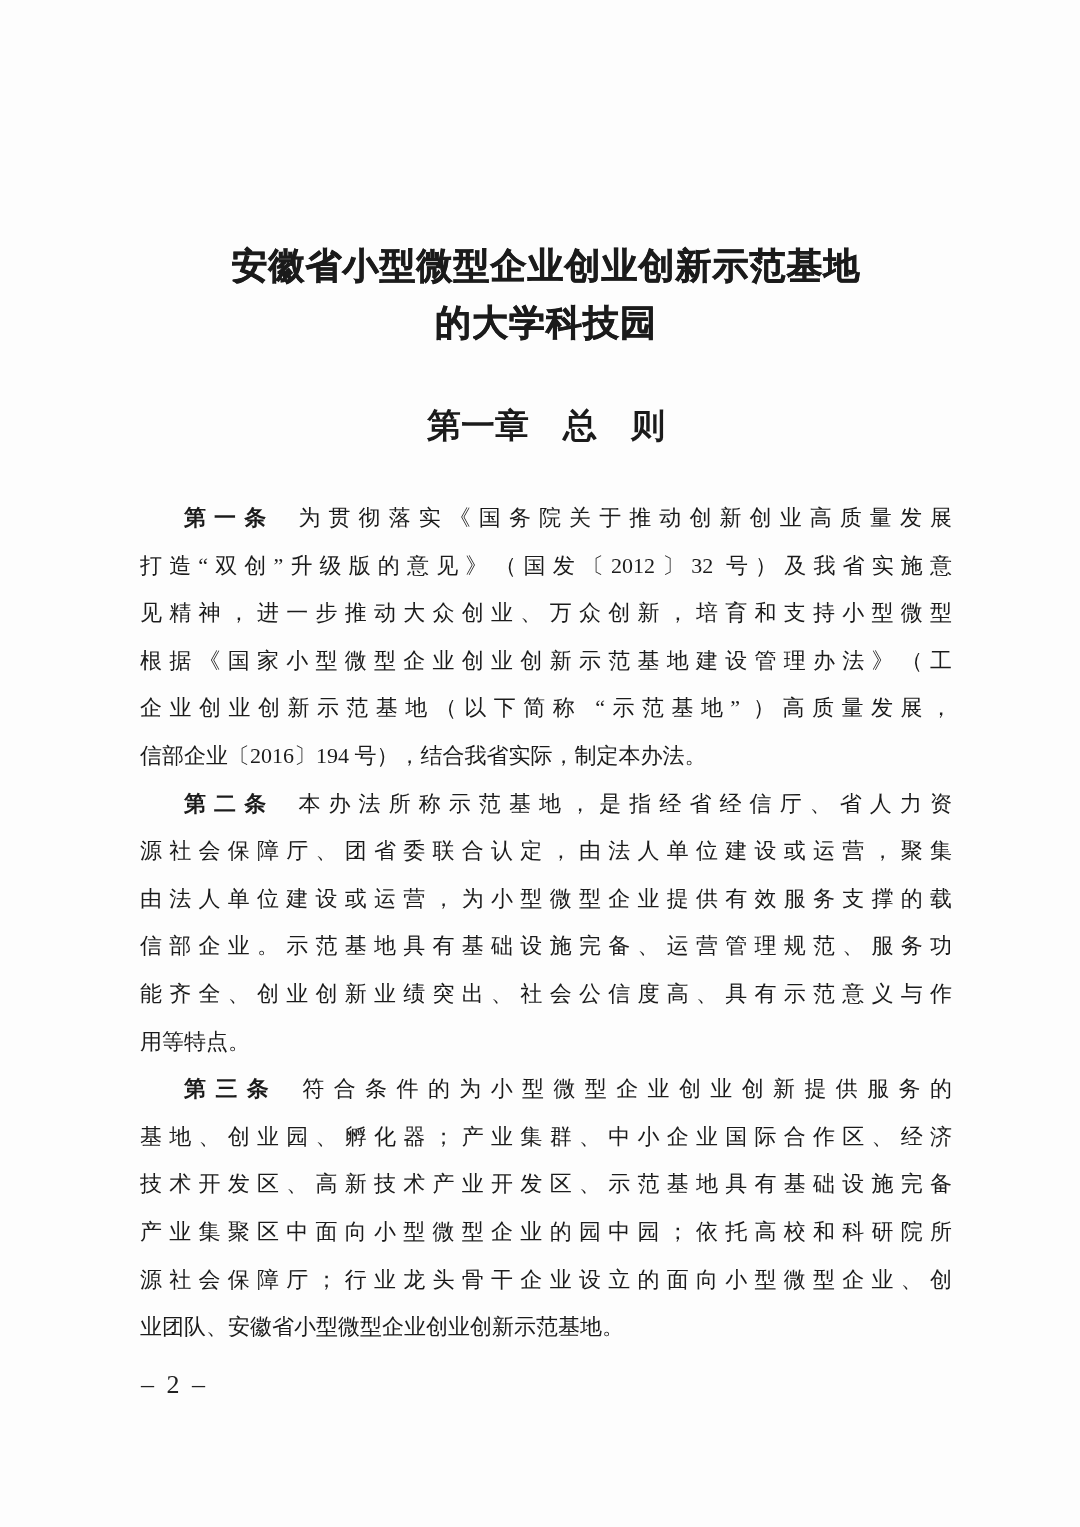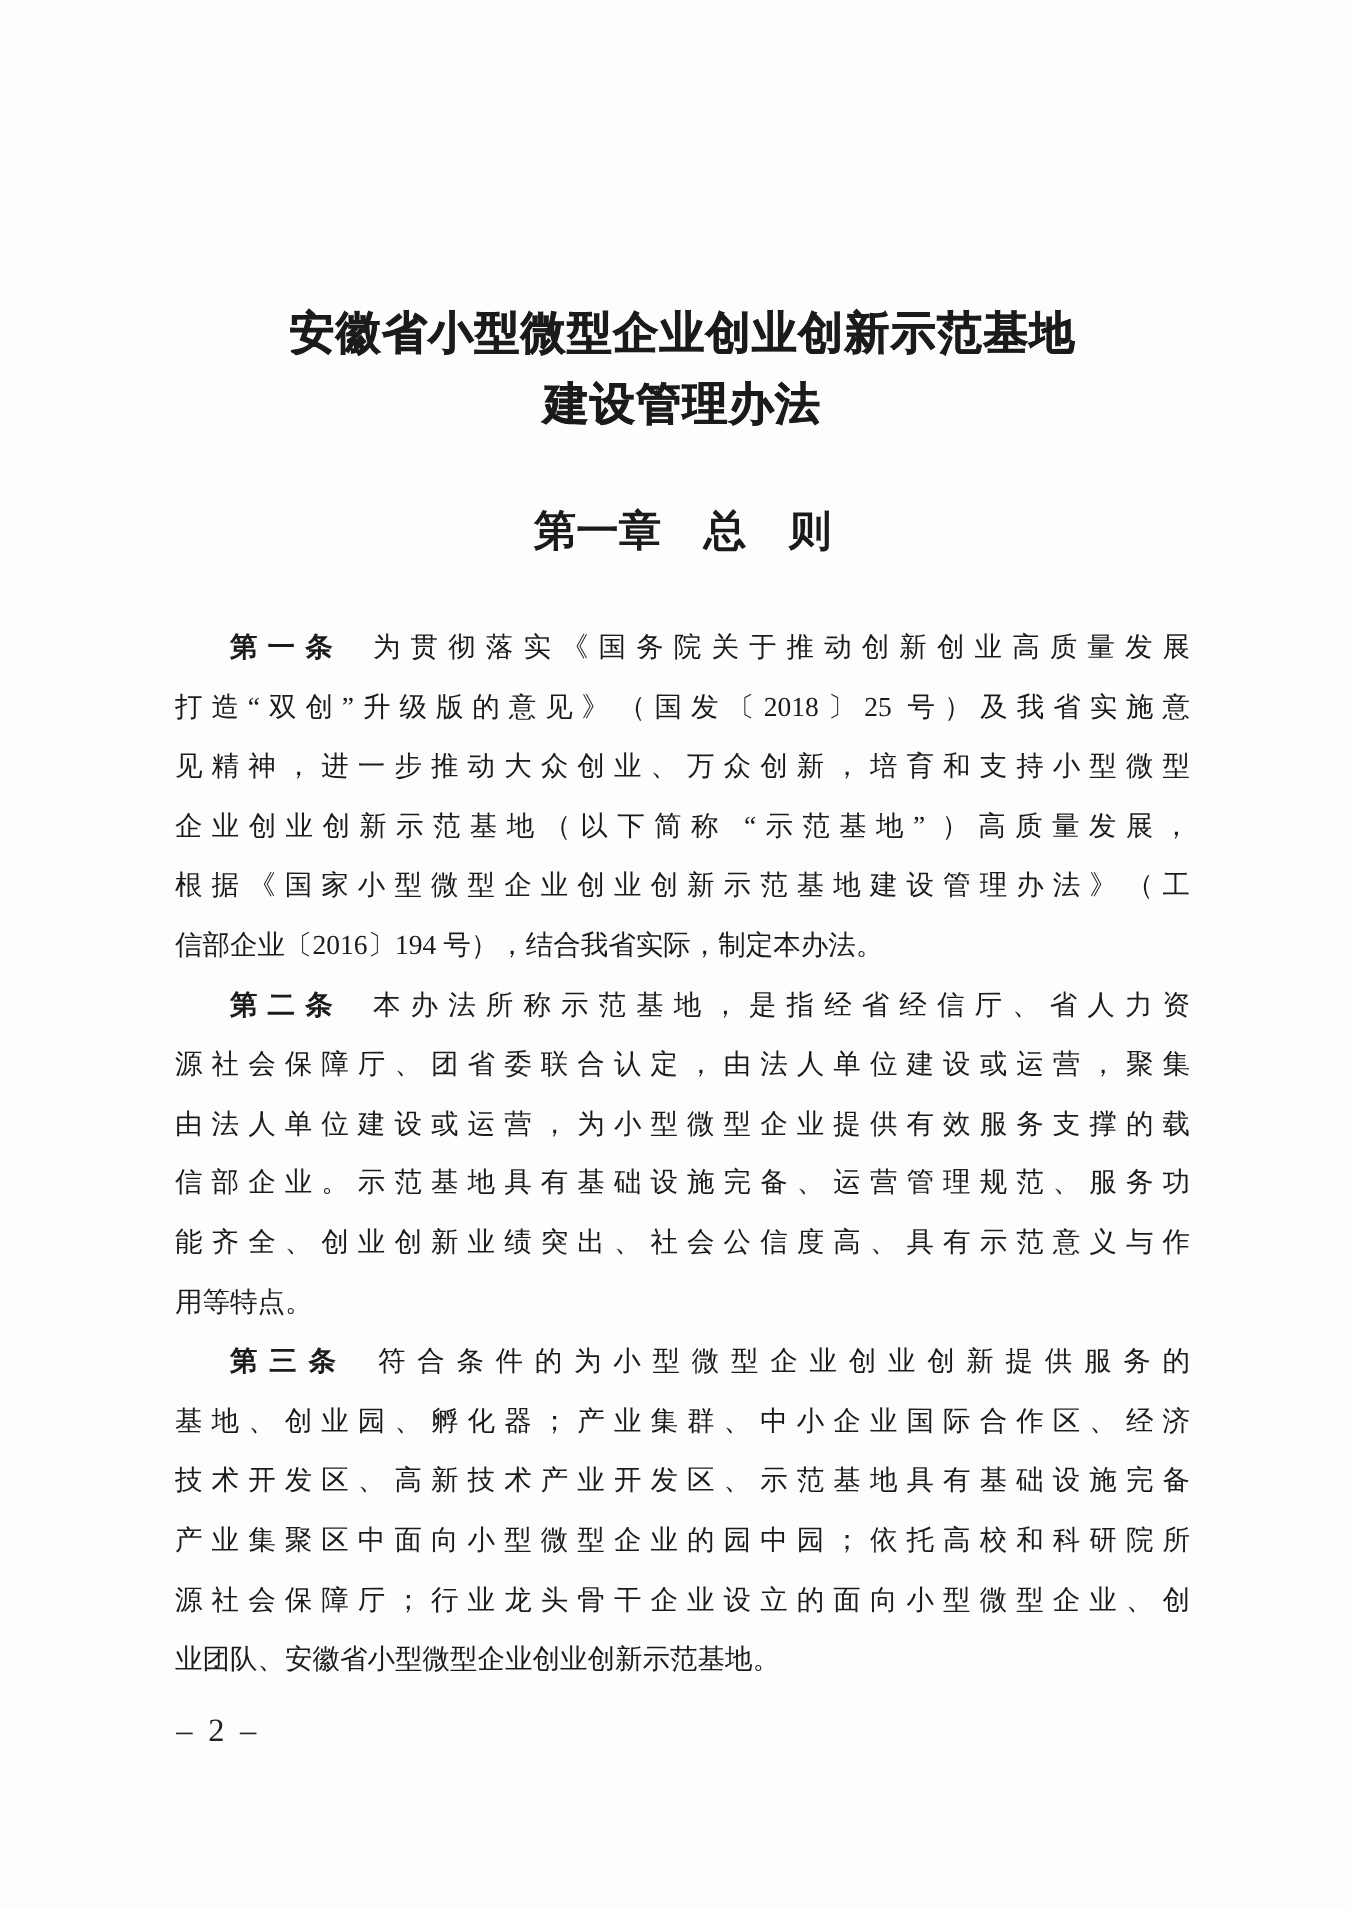--- a/index.html
+++ b/index.html
@@ -70,32 +70,32 @@
     letter-spacing: 3px;
     color: #222;
   }
 </style>
 </head>
 <body style="background: rgb(253, 253, 253); color: rgb(27, 27, 27);">
 
 <div class="page">
   <h1 class="title">
     <div>安徽省小型微型企业创业创新示范基地</div>
-    <div>建设管理办法</div>
+    <div>的大学科技园</div>
   </h1>
 
   <h2 class="chapter">第一章　总　则</h2>
 
   <div class="body-text" id="paragraphs">
       <div class="para">
         <div class="line first fill"><span class="lead">第一条</span>为贯彻落实《国务院关于推动创新创业高质量发展</div>
-        <div class="line fill">打造“双创”升级版的意见》（国发〔2018〕25 号）及我省实施意</div>
+        <div class="line fill">打造“双创”升级版的意见》（国发〔2012〕32 号）及我省实施意</div>
         <div class="line fill">见精神，进一步推动大众创业、万众创新，培育和支持小型微型</div>
+        <div class="line fill">根据《国家小型微型企业创业创新示范基地建设管理办法》（工</div>
         <div class="line fill">企业创业创新示范基地（以下简称 “示范基地” ）高质量发展，</div>
-        <div class="line fill">根据《国家小型微型企业创业创新示范基地建设管理办法》（工</div>
         <div class="line">信部企业〔2016〕194 号），结合我省实际，制定本办法。</div>
       </div>
       <div class="para">
         <div class="line first fill"><span class="lead">第二条</span>本办法所称示范基地，是指经省经信厅、省人力资</div>
         <div class="line fill">源社会保障厅、团省委联合认定，由法人单位建设或运营，聚集</div>
         <div class="line fill">由法人单位建设或运营，为小型微型企业提供有效服务支撑的载</div>
         <div class="line fill">信部企业。示范基地具有基础设施完备、运营管理规范、服务功</div>
         <div class="line fill">能齐全、创业创新业绩突出、社会公信度高、具有示范意义与作</div>
         <div class="line">用等特点。</div>
       </div>

